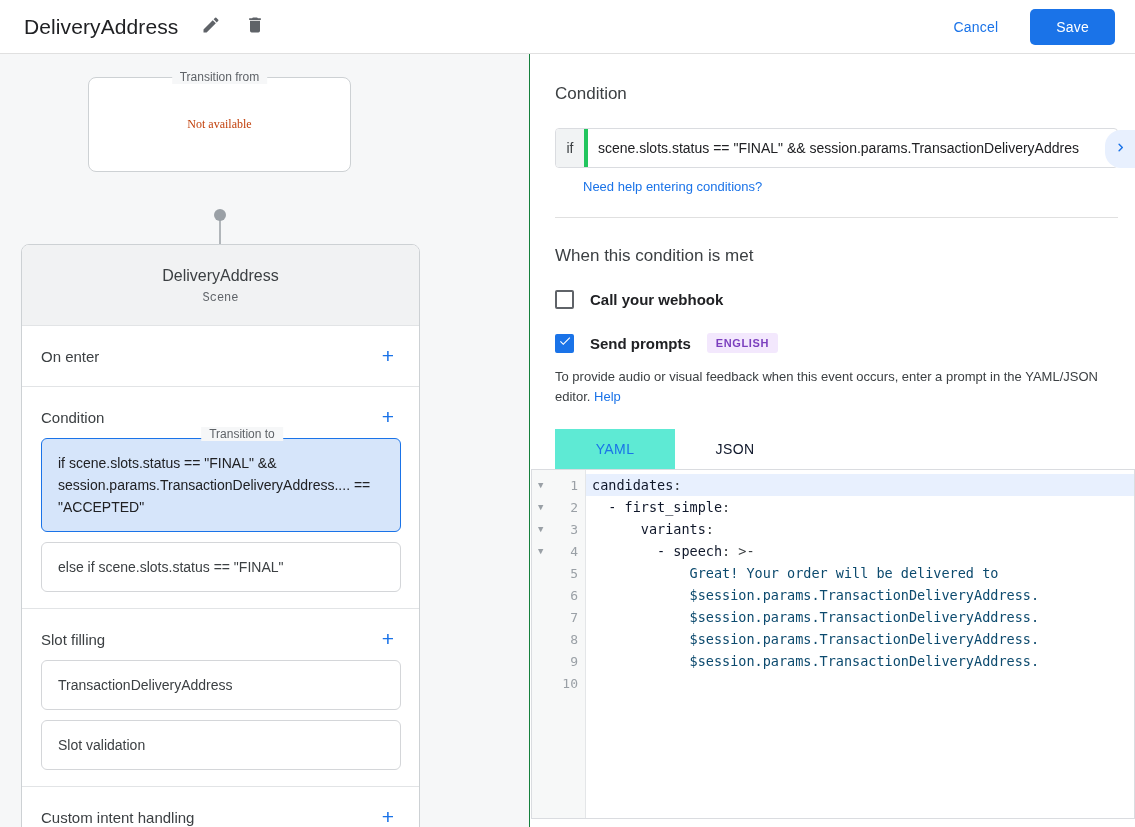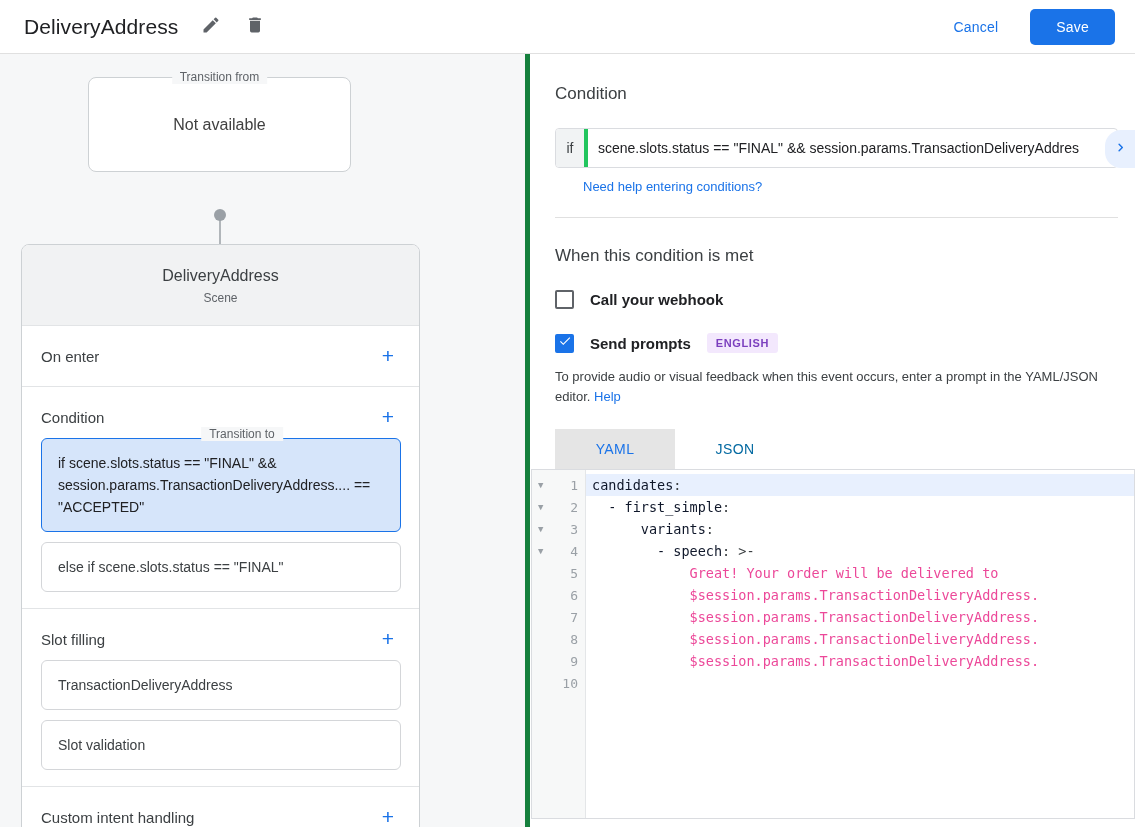--- a/index.html
+++ b/index.html
@@ -37,50 +37,50 @@
   }
   .btn-save {
     font-size: 14px; font-weight: 500; color: #fff; background: #1a73e8;
     border: none; padding: 10px 26px; border-radius: 5px; cursor: pointer;
     margin-left: 18px; font-family: inherit; letter-spacing: .2px;
   }
 
   
   .left-panel {
     position: absolute; left: 0; top: 54px; width: 530px; height: 773px;
-    background: #f6f7f8; border-right: 5px solid #15803d; overflow: hidden;
+    background: #f6f7f8; border-right: 1px solid #15803d; overflow: hidden;
   }
   .fieldset-box {
     position: relative; border: 1px solid #cdd1d4; border-radius: 8px;
     background: #fff;
   }
   .fieldset-legend {
     position: absolute; top: -8px; left: 50%; transform: translateX(-50%);
     background: #f6f7f8; padding: 0 8px; font-size: 12px; color: #5f6368;
     white-space: nowrap;
   }
   .transition-from {
     position: absolute; left: 88px; top: 23px; width: 263px; height: 95px;
     display: flex; align-items: center; justify-content: center;
   }
-  .transition-from .label { font-size: 16px; color: #404040; }
+  .transition-from .label { font-size: 12px; color: #c2410c; font-family: Liberation Serif, serif; }
 
   .connector { position: absolute; left: 213px; top: 155px; width: 14px; height: 80px; }
 
   .transition-to {
     position: absolute; left: 21px; top: 190px; width: 399px;
     border: 1px solid #cdd1d4; border-radius: 8px; background: #fff;
     overflow: hidden;
   }
   .scene-head {
     background: #f1f2f3; padding: 22px 0 20px; text-align: center;
     border-bottom: 1px solid #e2e4e6;
   }
   .scene-name { font-size: 16px; color: #3c4043; }
-  .scene-sub { font-size: 12px; color: #5f6368; margin-top: 6px; }
+  .scene-sub { font-size: 12px; color: #5f6368; margin-top: 6px; font-family: Liberation Mono, monospace; }
 
   .section { border-bottom: 1px solid #e2e4e6; padding: 0 0 0 0; background: #fff; }
   .section:last-child { border-bottom: none; }
   .section-head {
     display: flex; align-items: center; justify-content: space-between;
     padding: 17px 18px 17px 19px;
     gap: 36px;
   }
   .section-title { font-size: 15px; color: #3c4043; }
   .plus-btn {
@@ -152,24 +152,24 @@
   }
   .helper-text {
     font-size: 13px; color: #3c4043; line-height: 20px; margin-top: 14px;
     max-width: 566px;
   }
   .helper-text a { color: #1a73e8; text-decoration: none; cursor: pointer; }
 
   .tabs { display: flex; margin-top: 22px; }
   .tab {
     font-size: 14px; font-weight: 500; letter-spacing: .4px; padding: 12px 0;
-    width: 120px; text-align: center; cursor: pointer; color: #0369a1;
+    width: 120px; text-align: center; cursor: pointer; color: #0f172a;
     border: none; background: transparent; font-family: inherit;
   }
-  .tab.active { color: #1a73e8; background: #e5e5e5; }
+  .tab.active { color: #1a73e8; background: #5eead4; }
 
   
   .editor {
     margin-top: 0; border: 1px solid #dadce0; border-top: 1px solid #dadce0;
     display: flex; height: 350px; overflow: hidden; background: #fff;
   }
   .gutter {
     width: 54px; flex: 0 0 54px; background: #f7f8f8;
     border-right: 1px solid #e4e6e8; padding-top: 4px;
   }
@@ -183,21 +183,21 @@
     color: #9aa0a6; font-size: 9px; line-height: 1; cursor: pointer;
   }
   .code {
     flex: 1 1 auto; padding-top: 4px; overflow: hidden; white-space: pre;
     font-family: "DejaVu Sans Mono", monospace; font-size: 13.5px;
   }
   .code-row { height: 22px; line-height: 22px; padding-left: 6px; }
   .code-row.hl { background: #e8f0fe; }
   .tok-key { color: #0f172a; }
   .tok-punc { color: #3c4043; }
-  .tok-str { color: #ec4899; margin-top: 16px; }
+  .tok-str { color: #0c4a6e; margin-top: 16px; }
 </style>
 </head>
 <body>
 
 <div class="app">
 
   <div class="header">
     <div class="header-title">DeliveryAddress</div>
 
     <button class="icon-btn hdr-edit">

